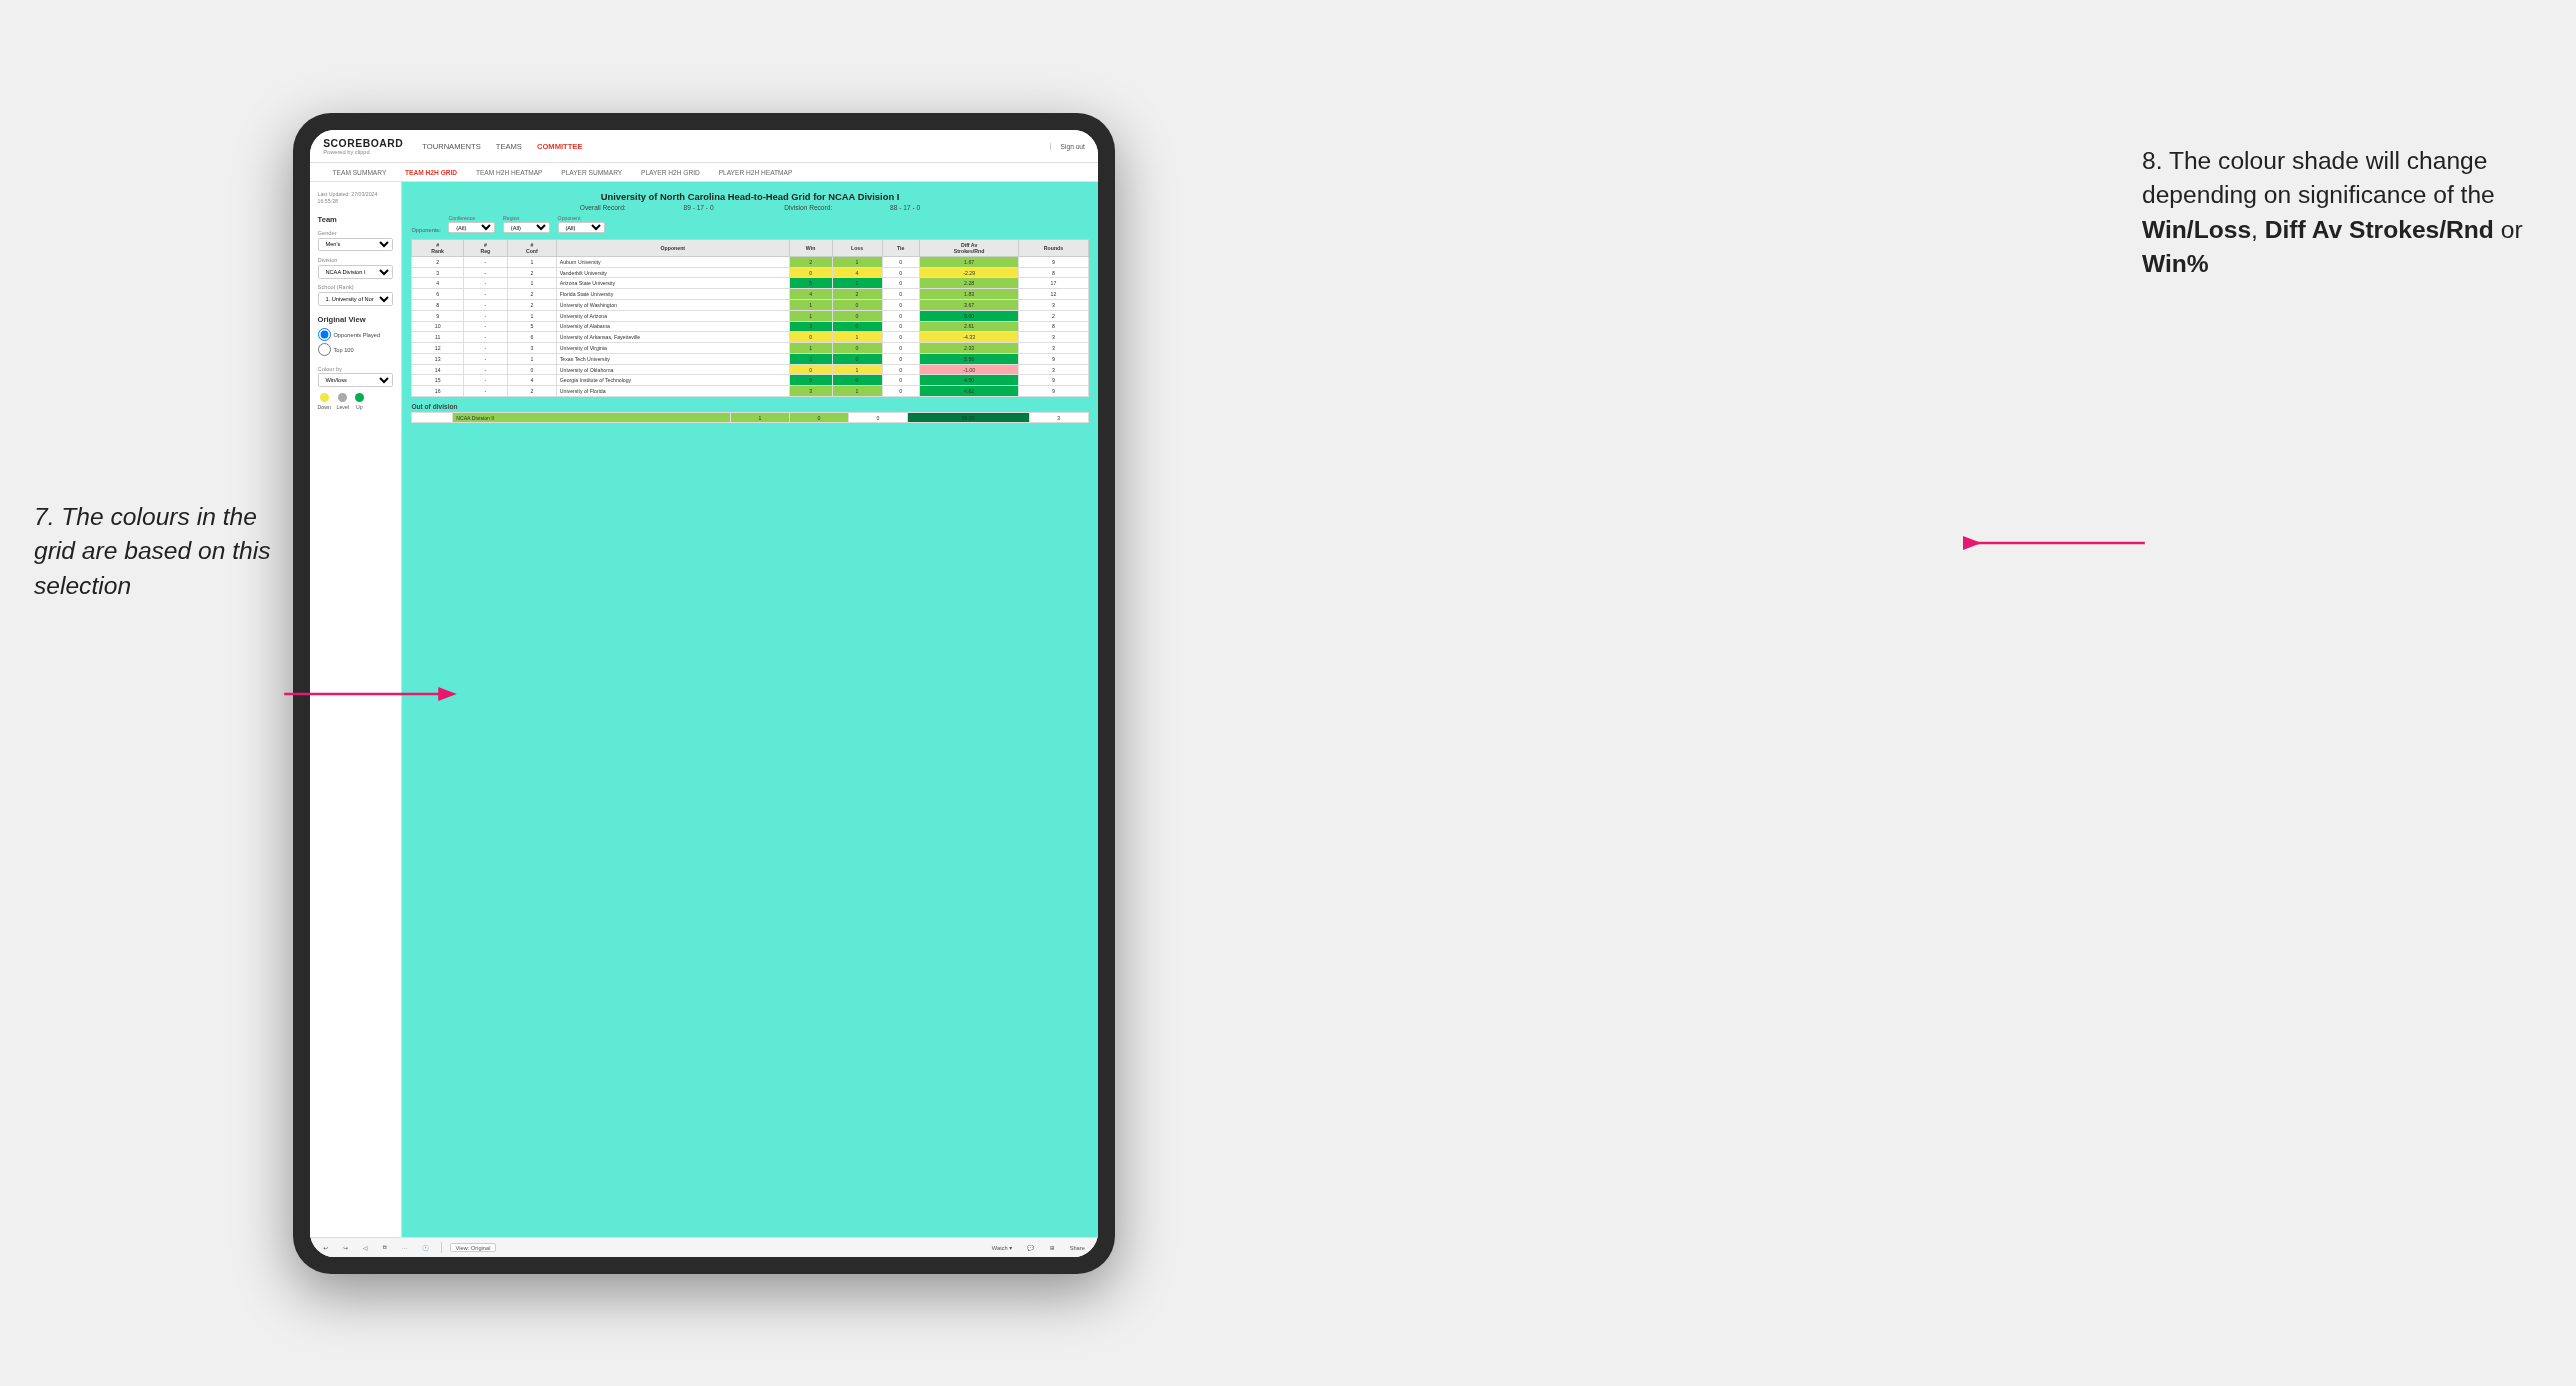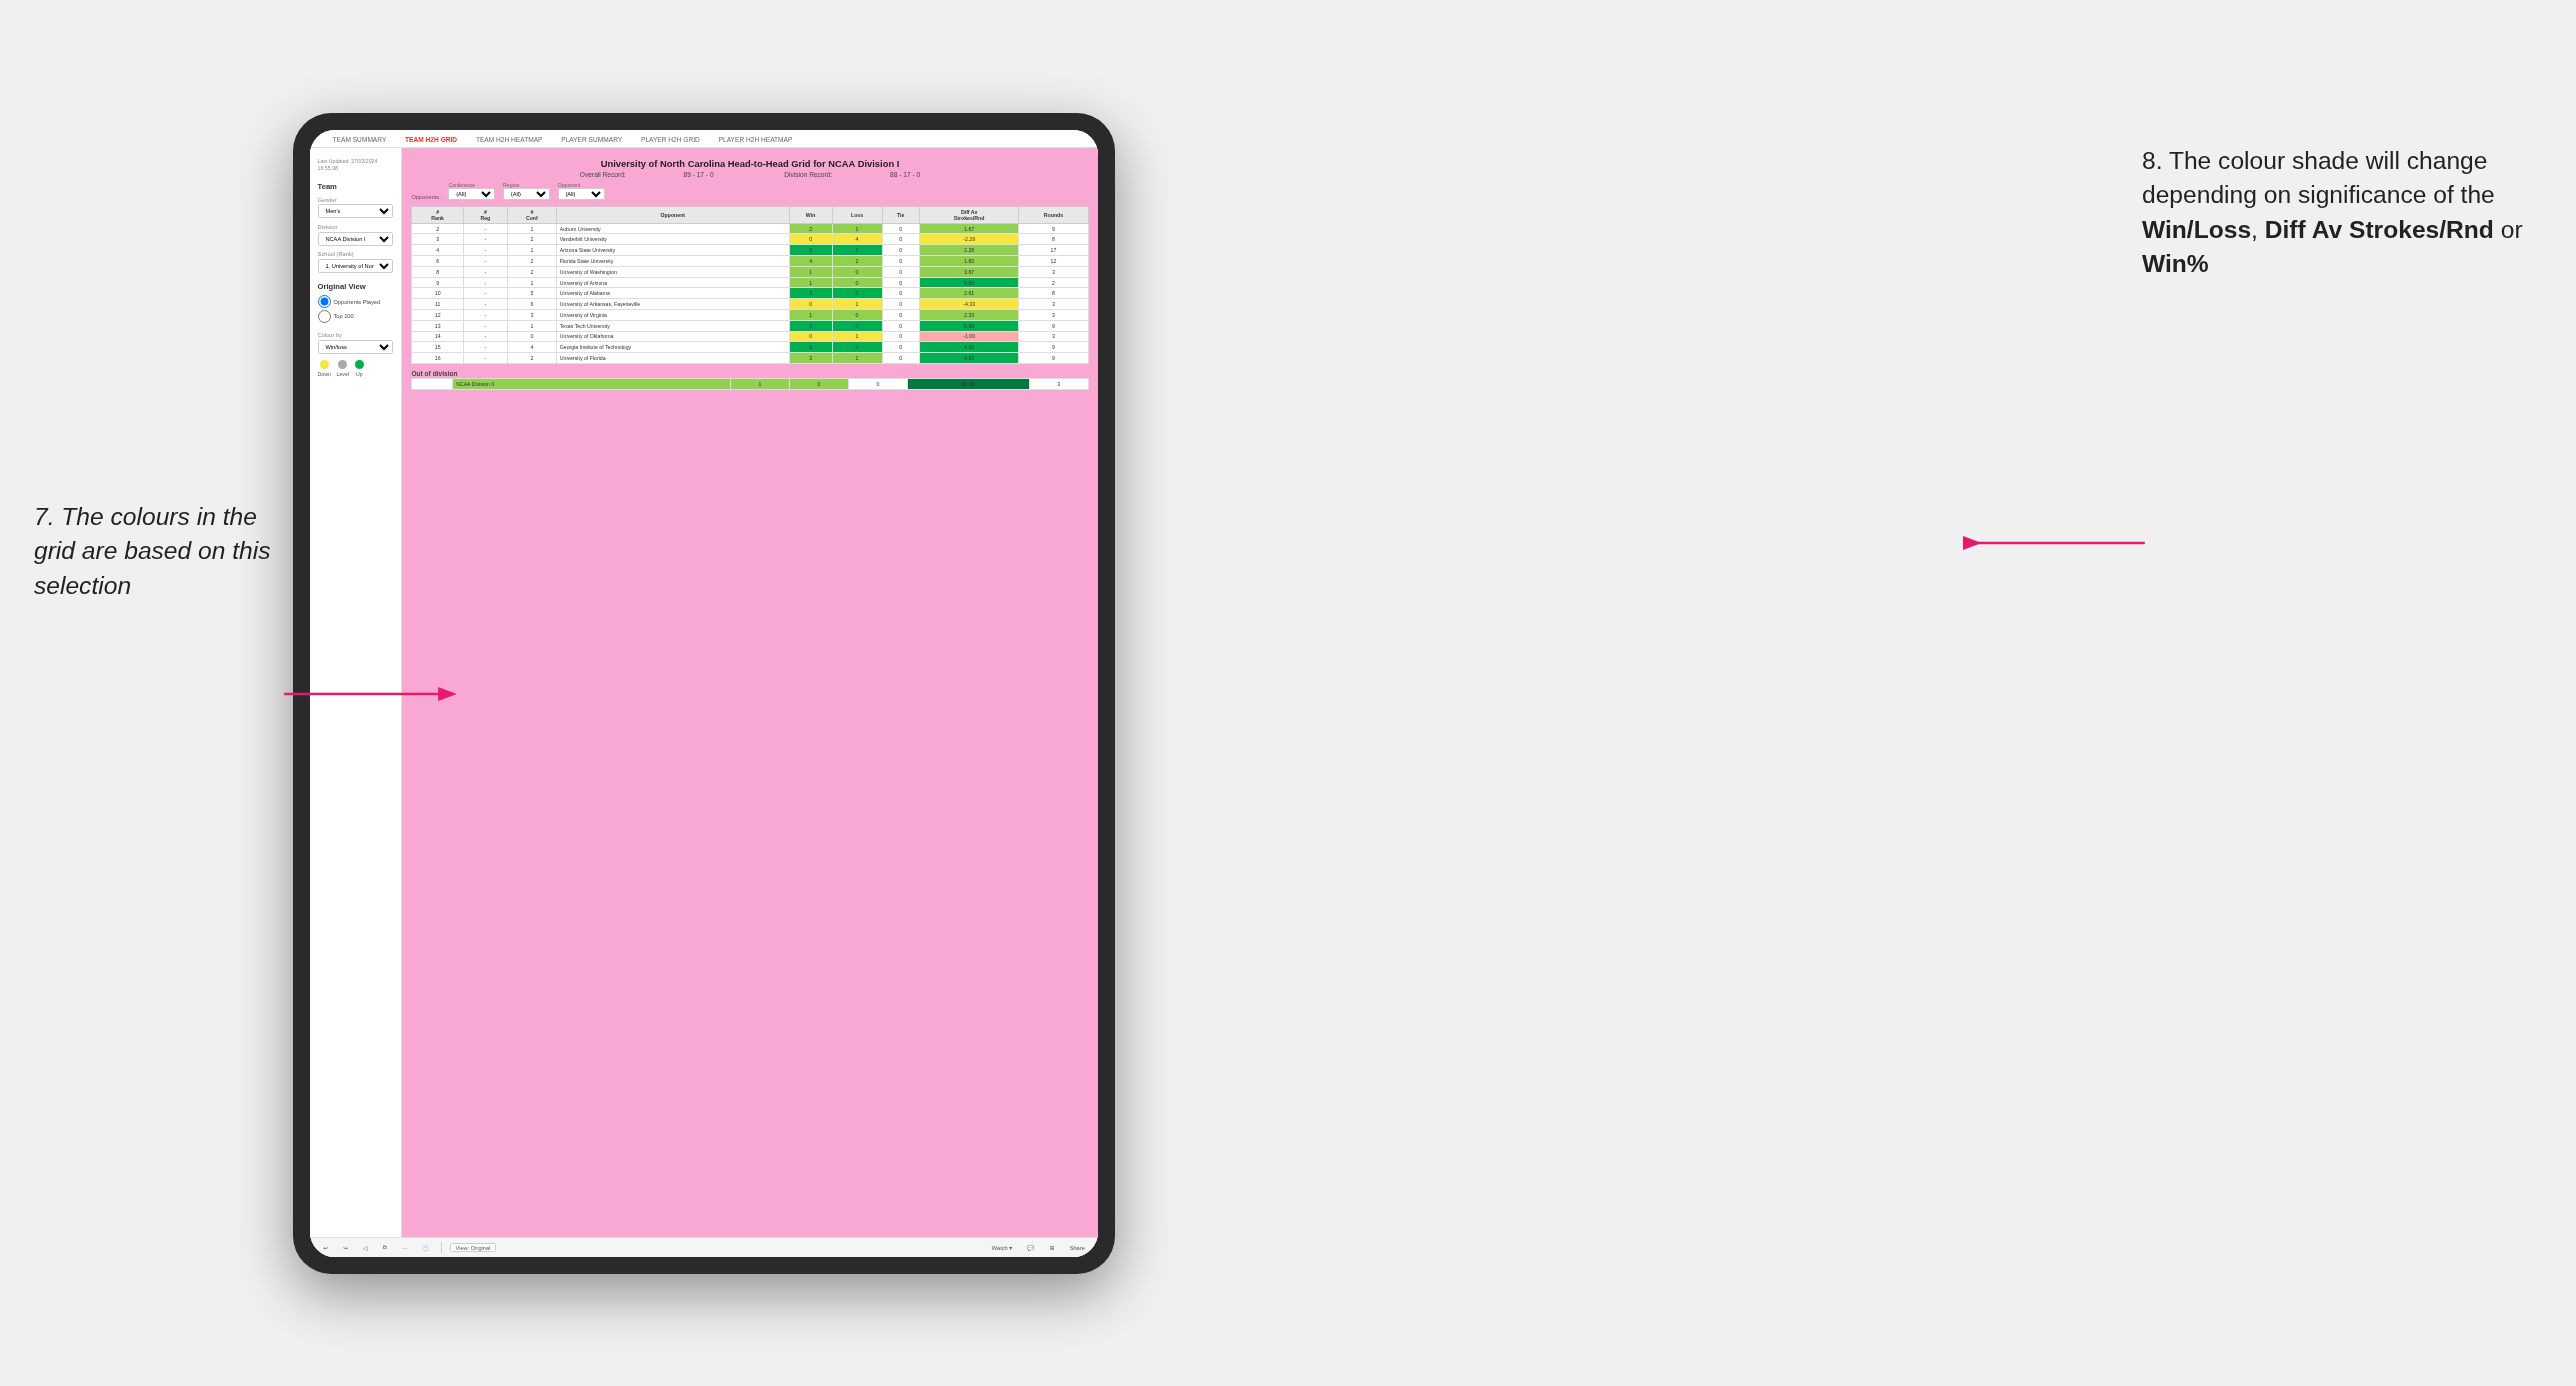--- a/index.html
+++ b/index.html
@@ -204,21 +204,21 @@
     .legend-label {
       font-size: 5.2px;
       color: #555;
     }
 
     
     .grid-area {
       flex: 1;
       padding: 9.4px;
       overflow: auto;
-      background: #f9a8d4;
+      background: #5eead4;
     }
 
     .grid-header {
       margin-bottom: 3.8px;
     }
 
     .grid-title {
       font-size: 9.4px;
       font-weight: bold;
       color: #222;
@@ -388,20 +388,32 @@
       top: 529px;
     }
 
   </style>
 </head>
 <body>
 
 <div class="tablet-frame">
   <div class="tablet-screen">
 
+    <div class="top-nav">
+      <div class="logo-area">
+        <span class="logo-text">SCOREBOARD</span>
+        <span class="logo-sub">Powered by clippd</span>
+      </div>
+      <div class="nav-links">
+        <span class="nav-link">TOURNAMENTS</span>
+        <span class="nav-link">TEAMS</span>
+        <span class="nav-link active">COMMITTEE</span>
+      </div>
+      <span class="sign-out">Sign out</span>
+    </div>
 
     <div class="sub-nav">
       <span class="sub-nav-item">TEAM SUMMARY</span>
       <span class="sub-nav-item active">TEAM H2H GRID</span>
       <span class="sub-nav-item">TEAM H2H HEATMAP</span>
       <span class="sub-nav-item">PLAYER SUMMARY</span>
       <span class="sub-nav-item">PLAYER H2H GRID</span>
       <span class="sub-nav-item">PLAYER H2H HEATMAP</span>
     </div>
 

